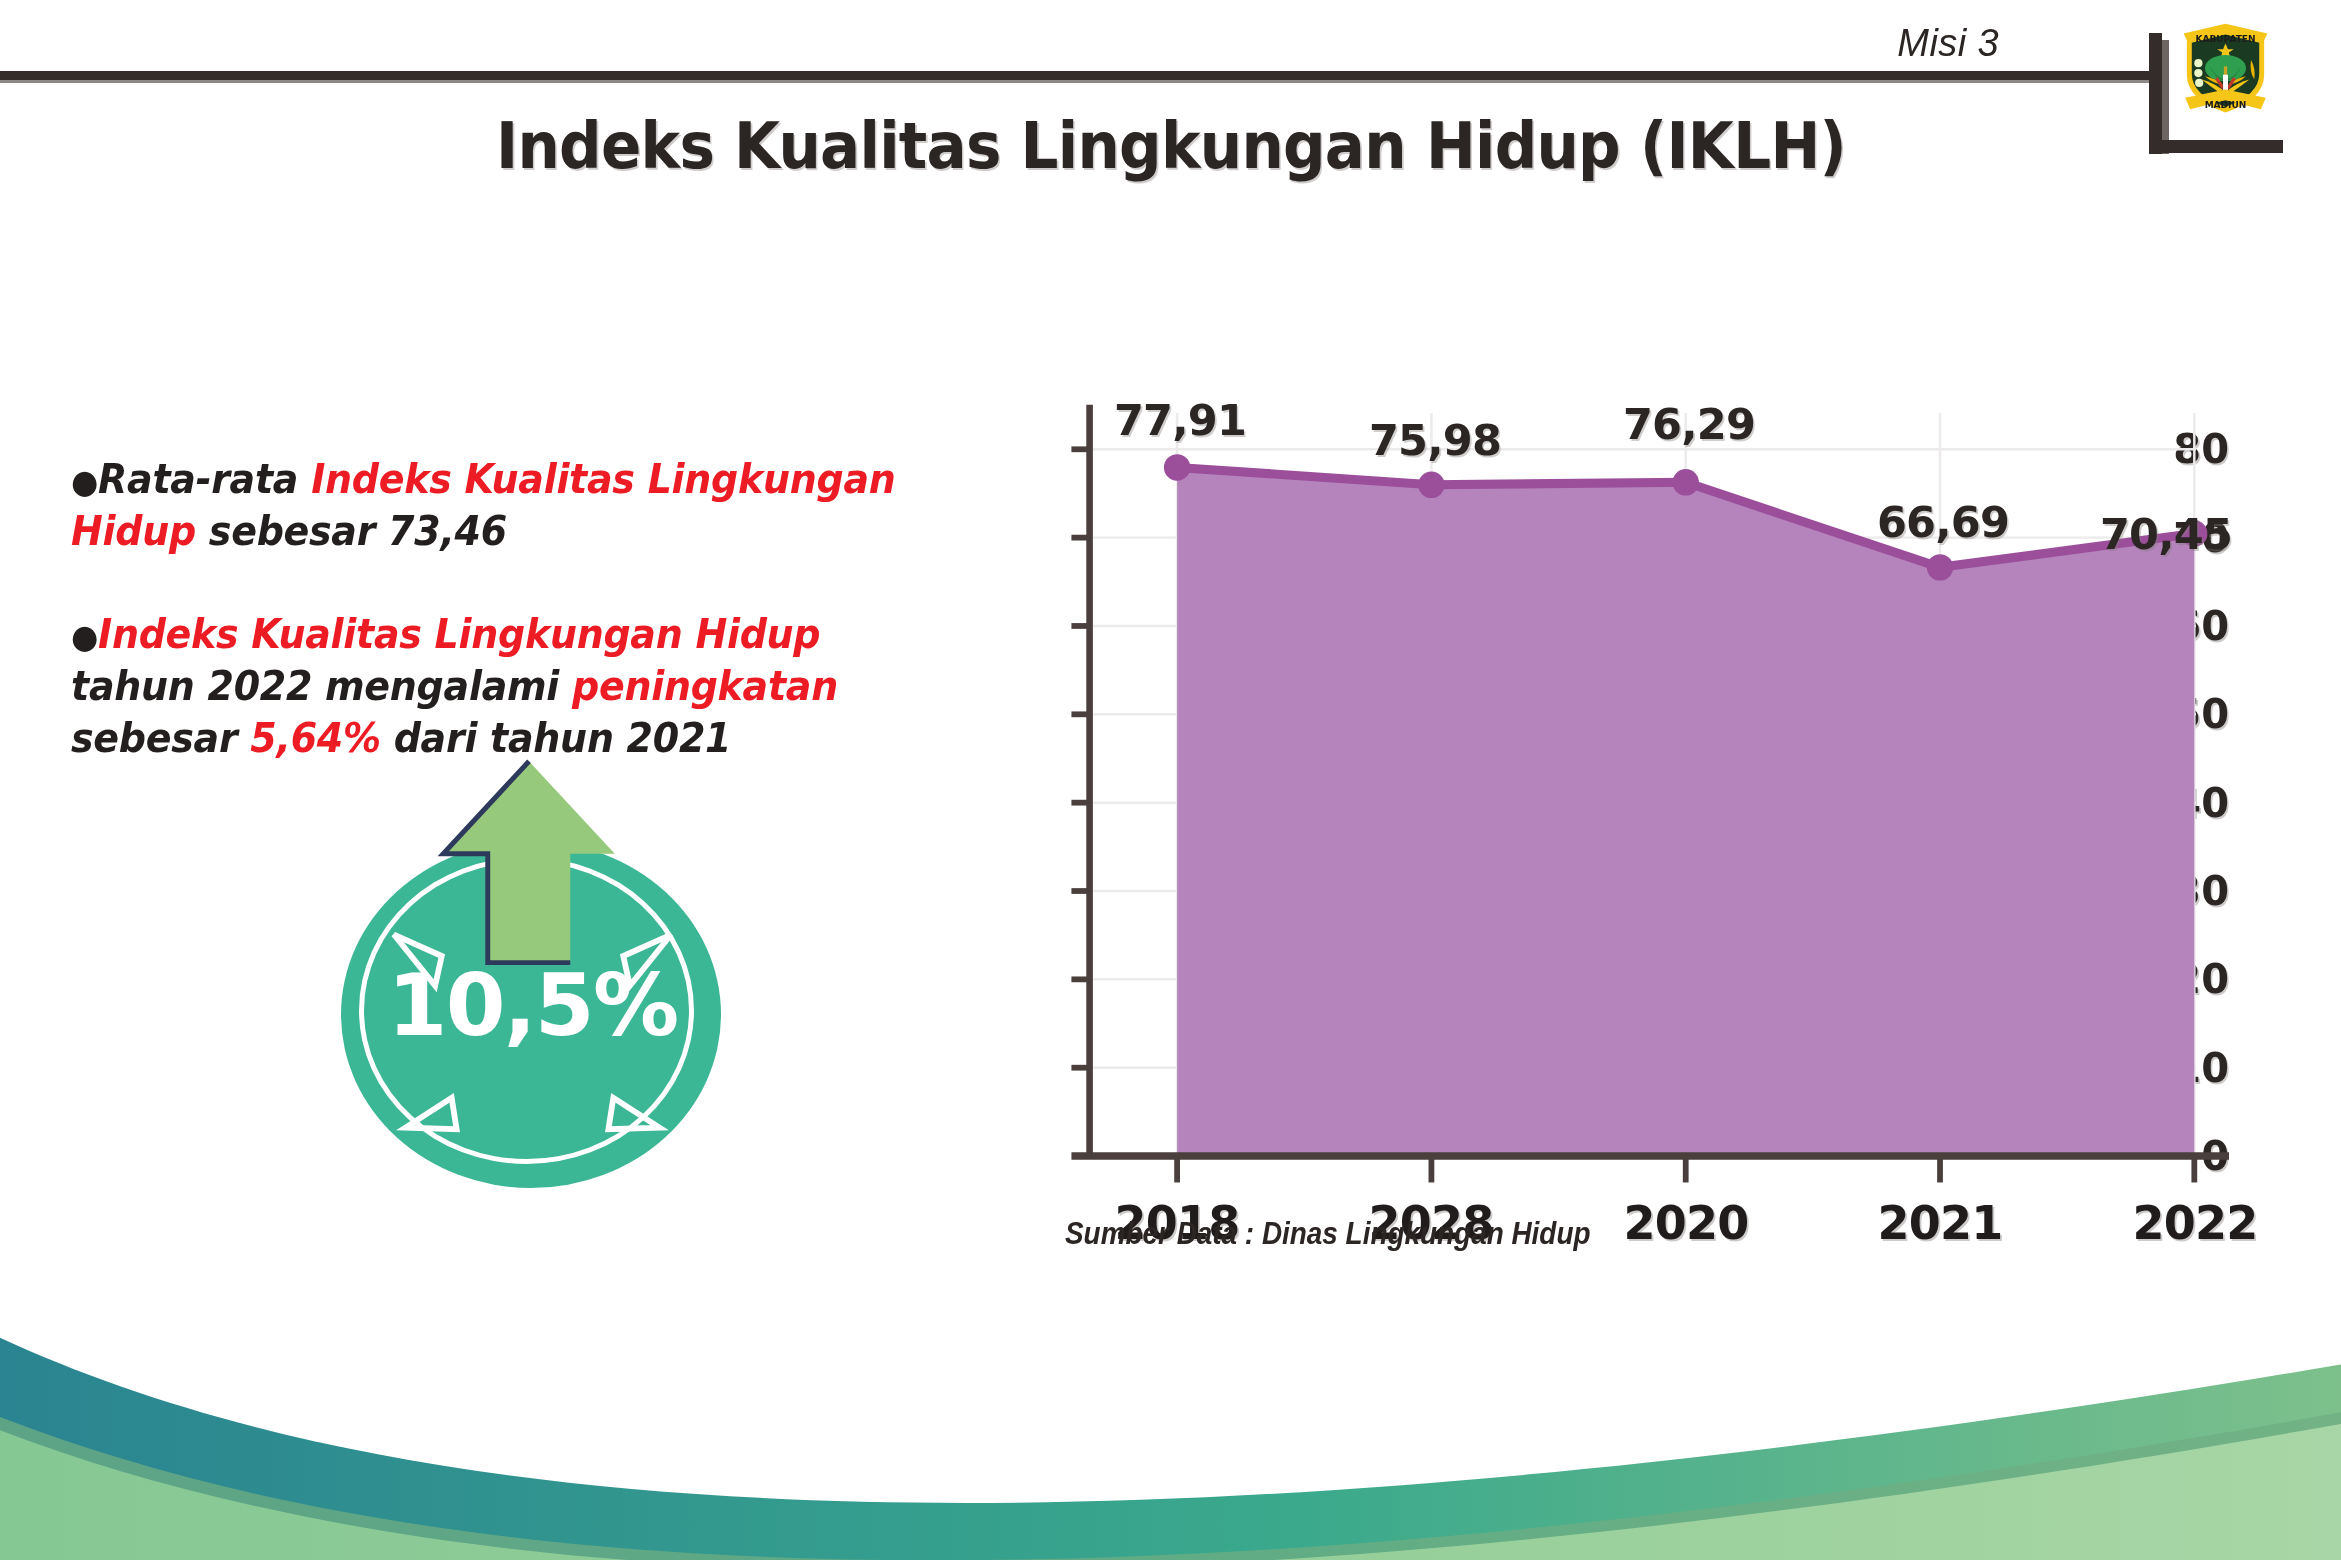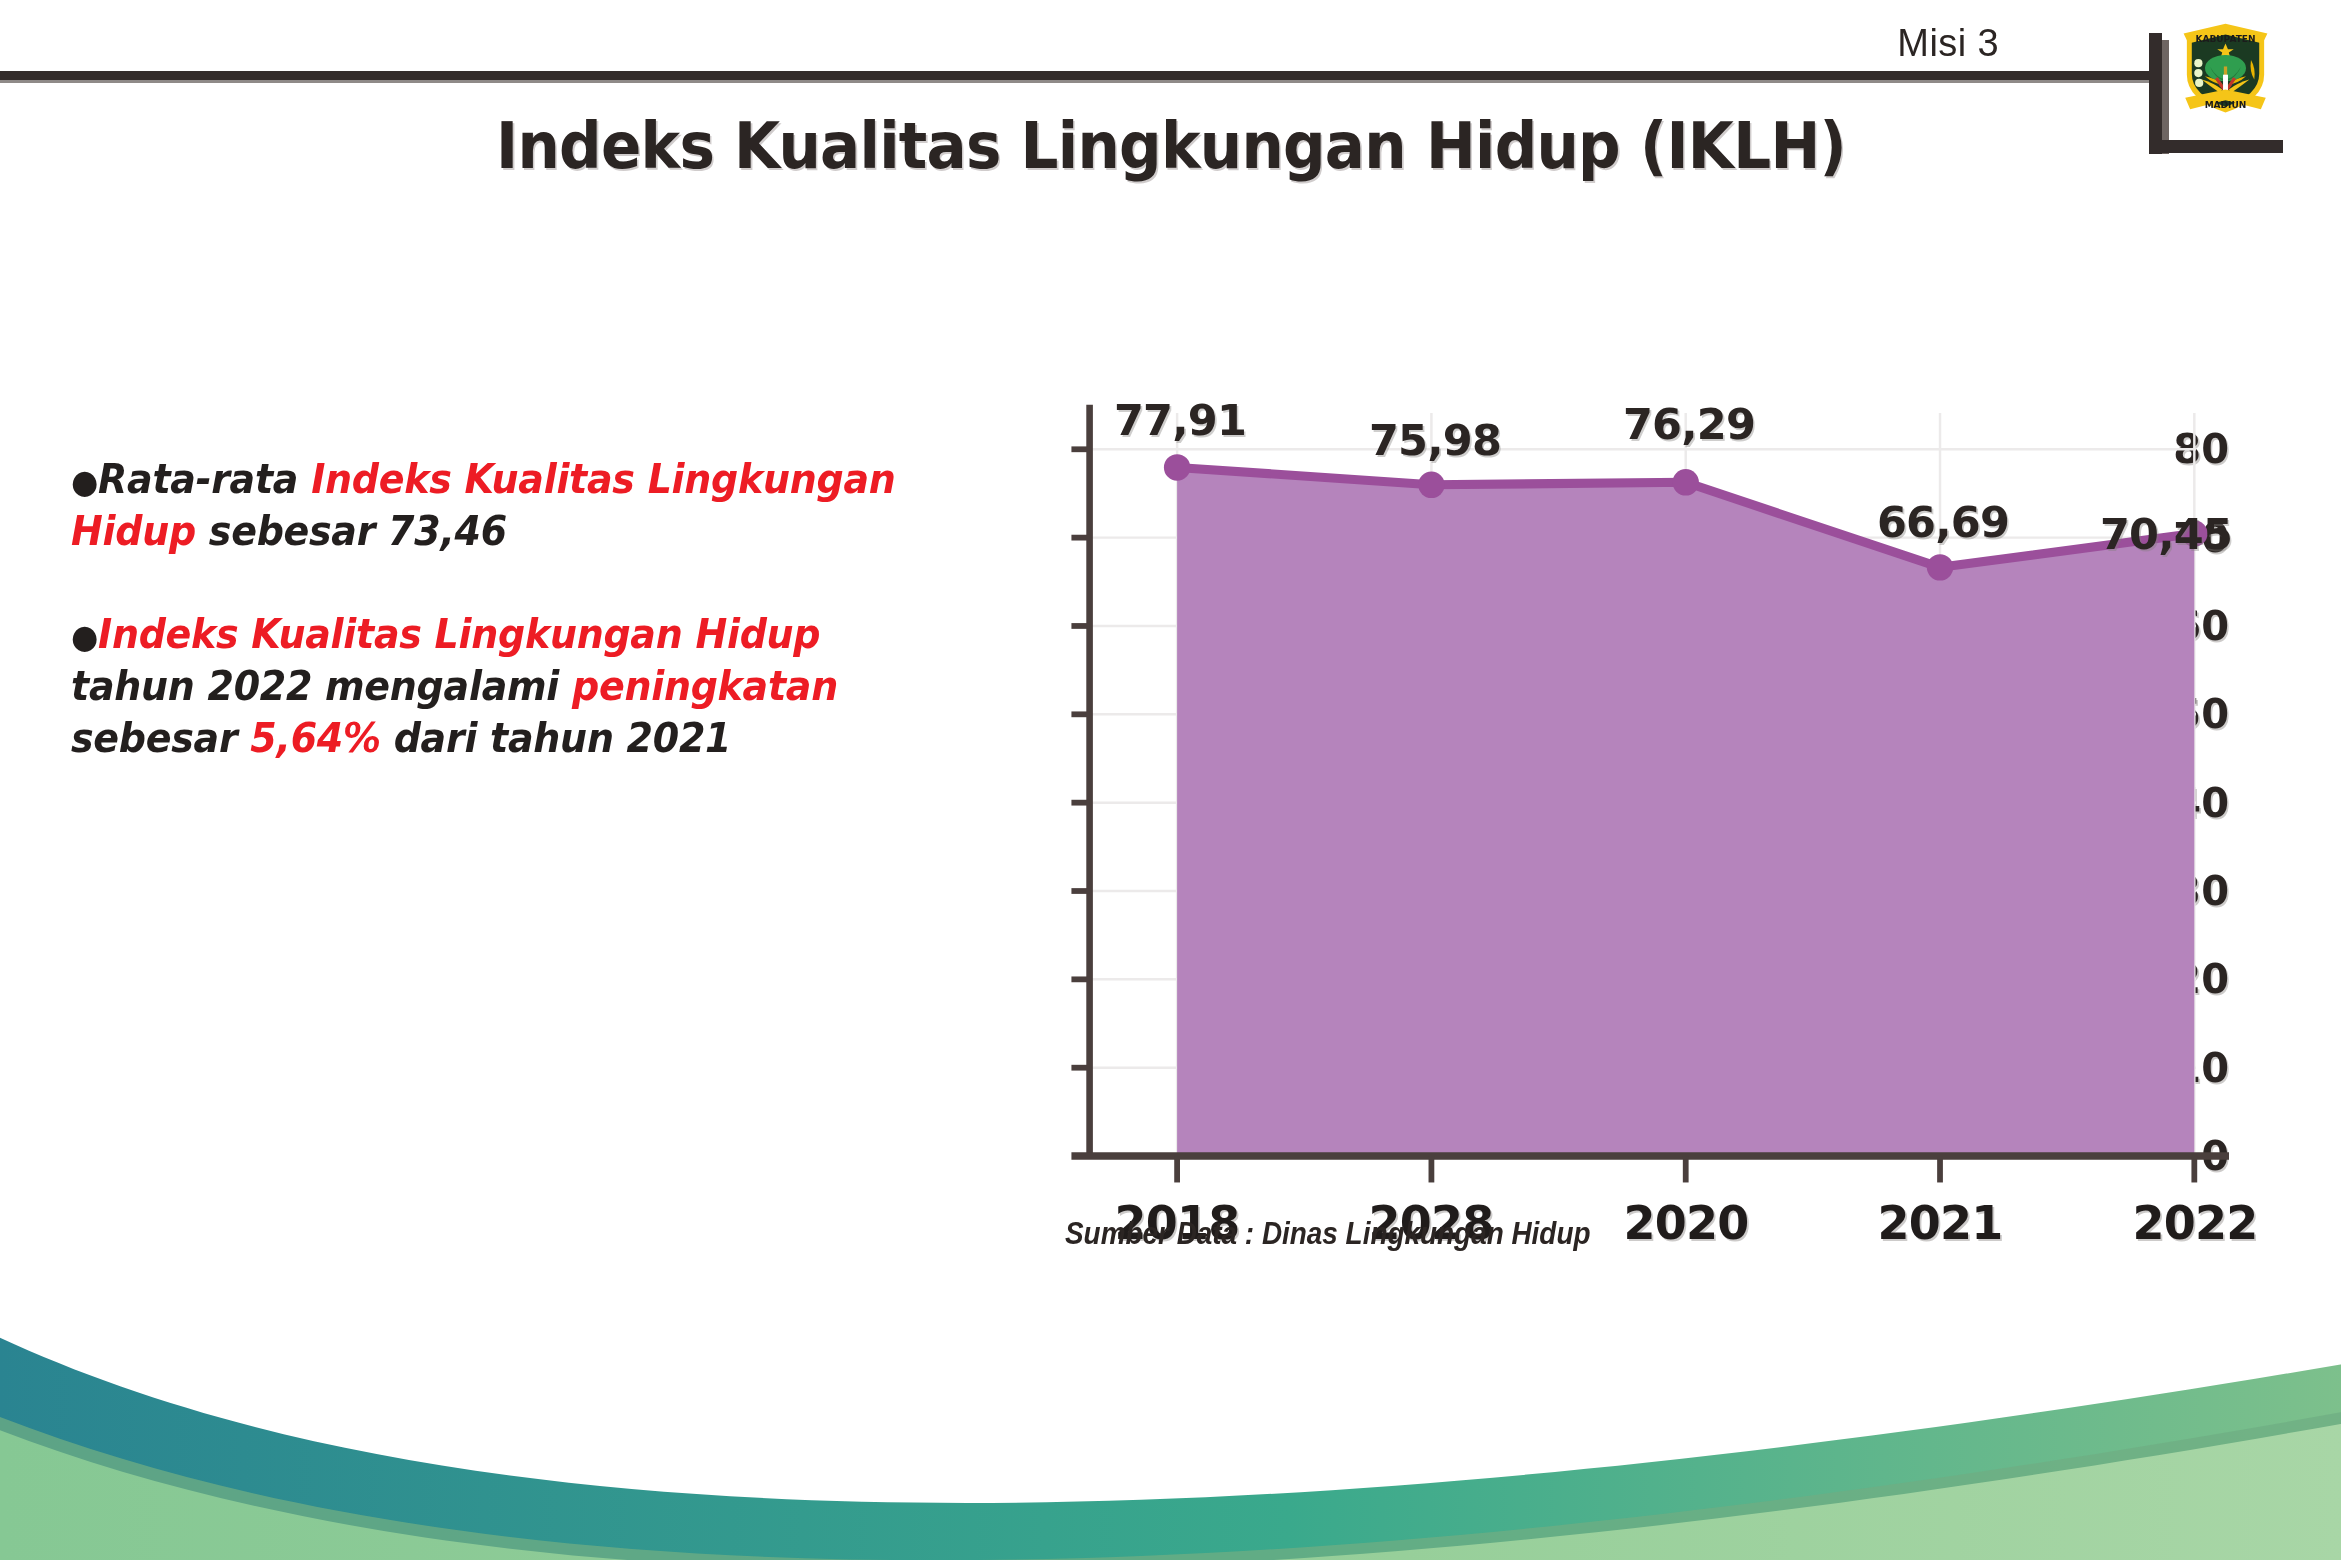--- a/index.html
+++ b/index.html
@@ -16,21 +16,21 @@
     position:absolute;left:0;top:71px;width:2151px;height:10.7px;
     background:#332c2b;
   }
   .header-rule::after{
     content:"";position:absolute;left:0;top:9px;width:100%;height:2.5px;
     background:#8f8a88;
   }
   .misi-label{
     position:absolute;right:343px;top:21.5px;
     font-family:"Liberation Sans",sans-serif;
-    font-size:38px;color:#2b2523;letter-spacing:0.4px;
+    font-style:italic;font-size:38px;color:#2b2523;letter-spacing:0.4px;
     white-space:nowrap;
   }
   .corner-bracket{
     position:absolute;left:2149px;top:33px;width:13.2px;height:121px;
     background:#332c2b;
   }
   .corner-bracket::after{
     content:"";position:absolute;left:0;top:107px;width:134px;height:13.2px;
     background:#332c2b;
   }
@@ -154,20 +154,38 @@
 
   <div class="bullets">
     <div class="bullet">
       <span class="dot">●</span><span>Rata-rata </span><span class="hl">Indeks Kualitas Lingkungan Hidup</span><span> sebesar 73,46</span>
     </div>
     <div class="bullet">
       <span class="dot">●</span><span class="hl">Indeks Kualitas Lingkungan Hidup</span><span> tahun 2022 mengalami </span><span class="hl">peningkatan</span><span> sebesar </span><span class="hl">5,64%</span><span> dari tahun 2021</span>
     </div>
   </div>
 
+  <div class="badge">
+    <div class="badge-circle"></div>
+    <div class="badge-ring"></div>
+
+    <svg class="arrow-up" viewBox="0 0 220 280">
+      <polygon points="110,4 214,116 160,116 160,248 60,248 60,116 6,116" fill="#97c97d"></polygon>
+      <polyline points="110,4 6,116 60,116 60,248 160,248" fill="none" stroke="#2e3a5c" stroke-width="6"></polyline>
+    </svg>
+
+    <svg style="position:absolute;left:0;top:0;width:413px;height:429px;" viewBox="0 0 500 520">
+      <polygon points="82,214 140,240 132,276" fill="none" stroke="#ffffff" stroke-width="7"></polygon>
+      <polygon points="418,214 360,240 368,276" fill="none" stroke="#ffffff" stroke-width="7"></polygon>
+      <polygon points="96,448 152,412 158,450" fill="none" stroke="#ffffff" stroke-width="7"></polygon>
+      <polygon points="404,448 348,412 342,450" fill="none" stroke="#ffffff" stroke-width="7"></polygon>
+    </svg>
+
+    <div class="badge-pct">10,5%</div>
+  </div>
 
   <div class="chart">
 
     <div class="ytick" style="top:867px;width:99px;">0</div>
     <div class="ytick" style="top:779px;width:99px;">10</div>
     <div class="ytick" style="top:690px;width:99px;">20</div>
     <div class="ytick" style="top:602px;width:99px;">30</div>
     <div class="ytick" style="top:514px;width:99px;">40</div>
     <div class="ytick" style="top:425px;width:99px;">50</div>
     <div class="ytick" style="top:337px;width:99px;">60</div>

